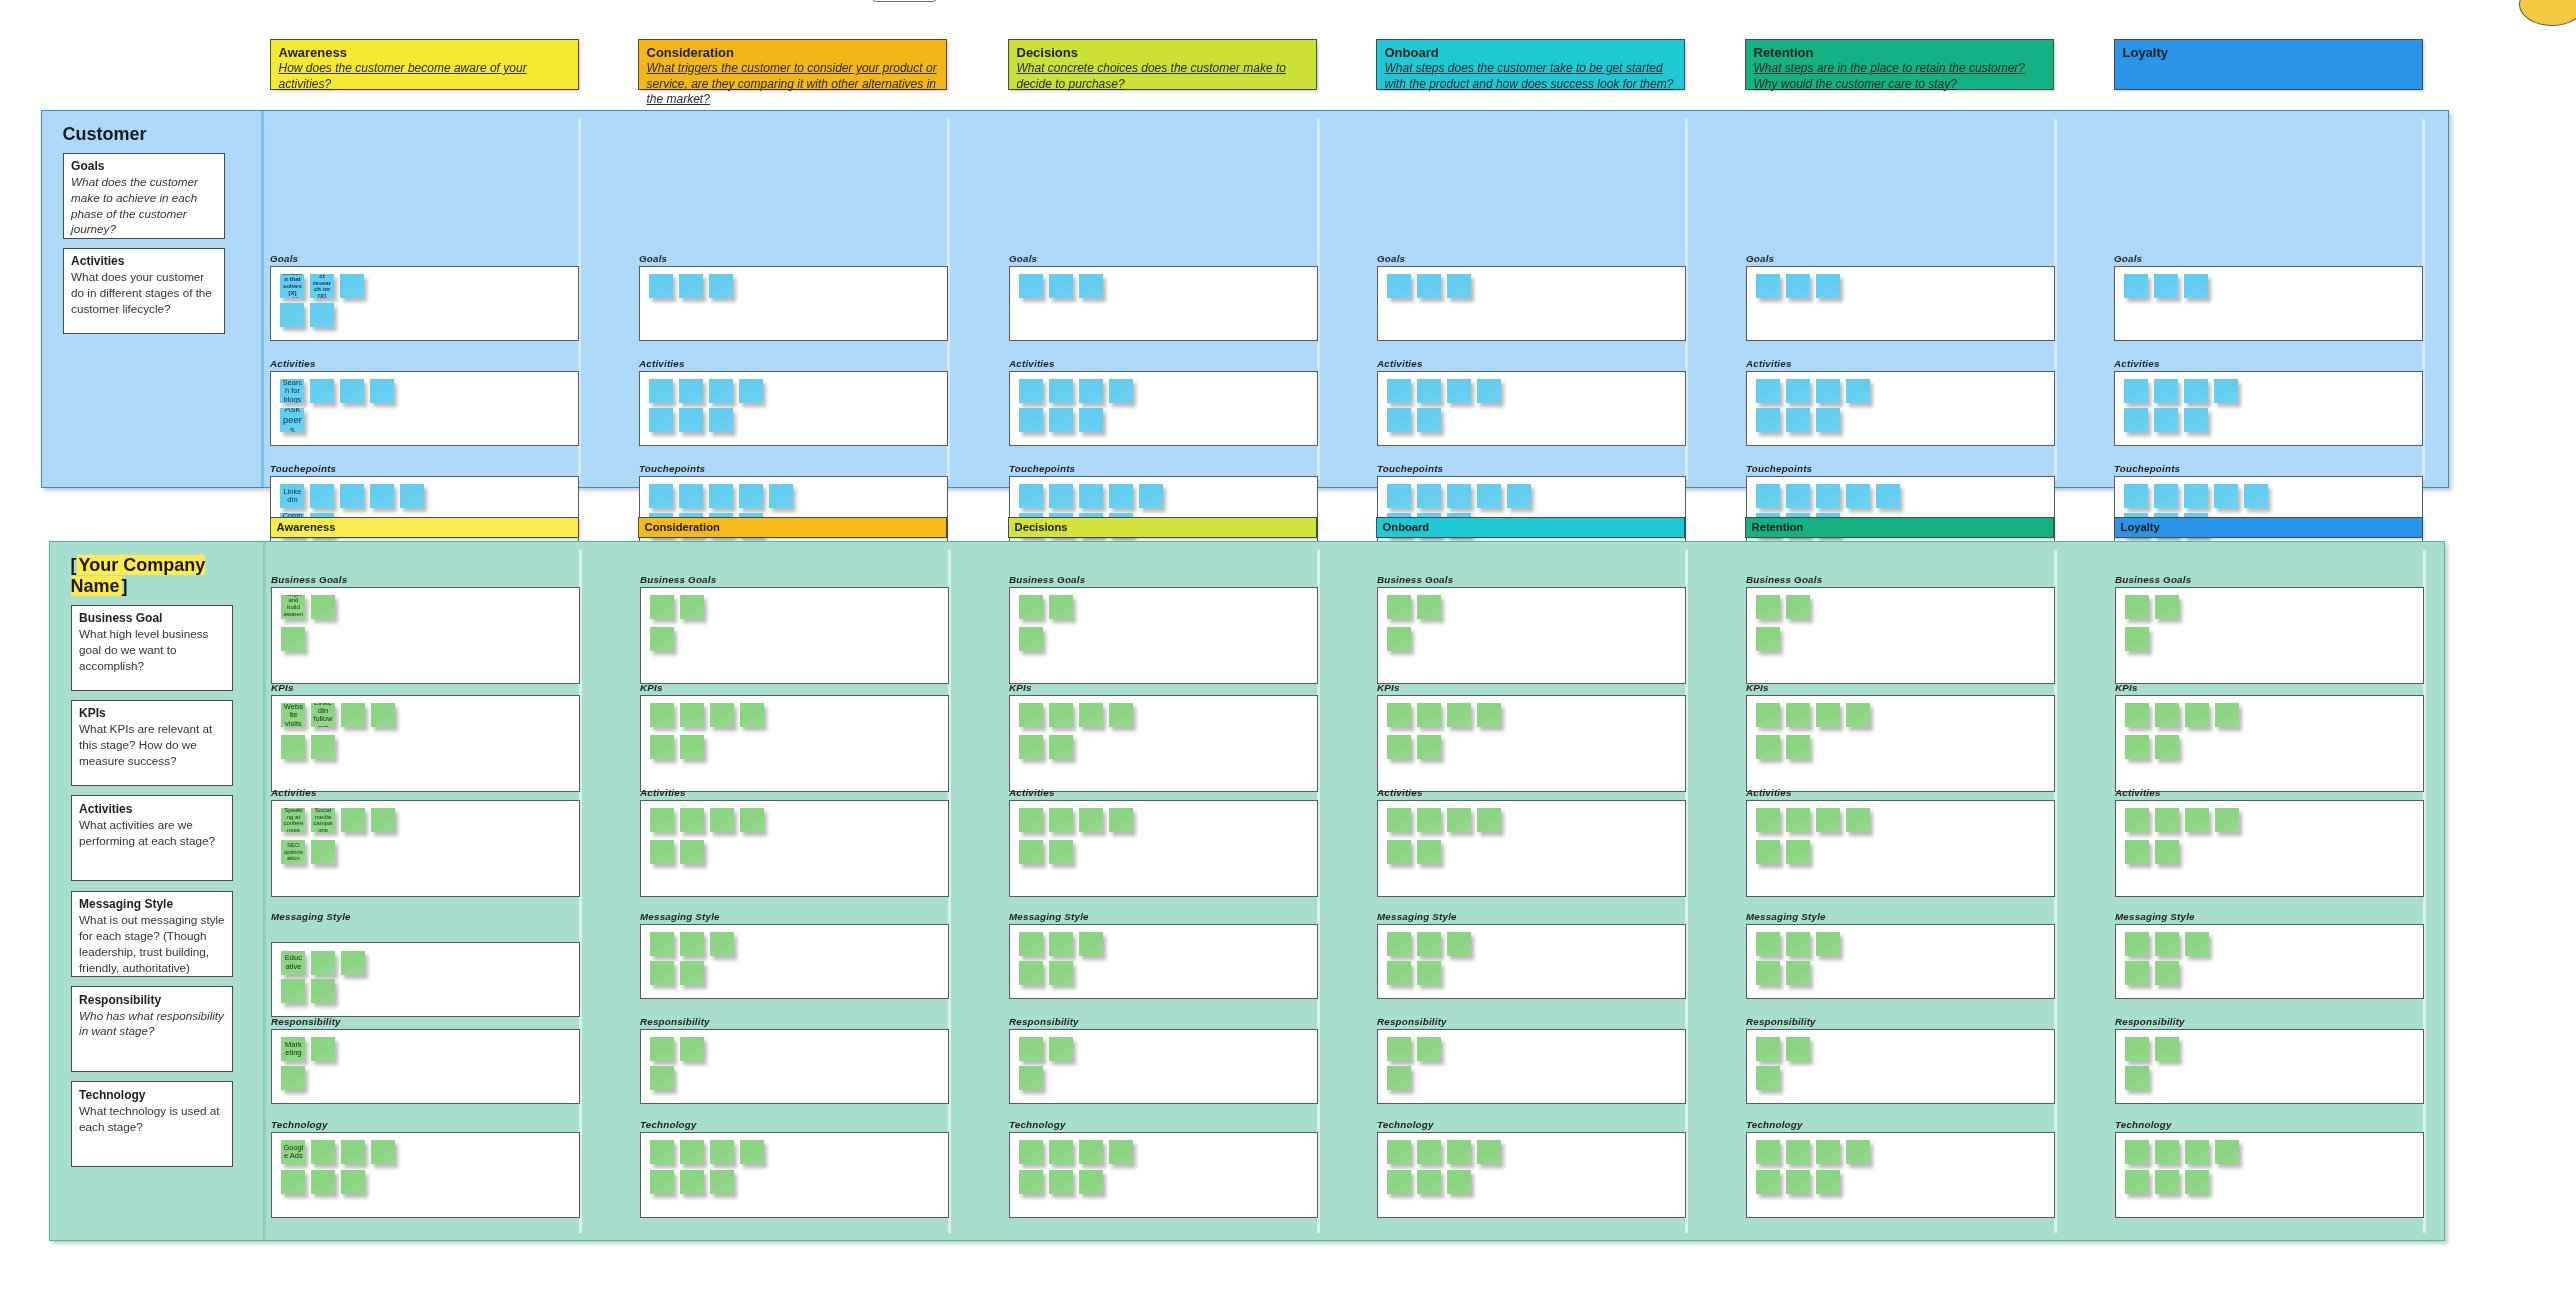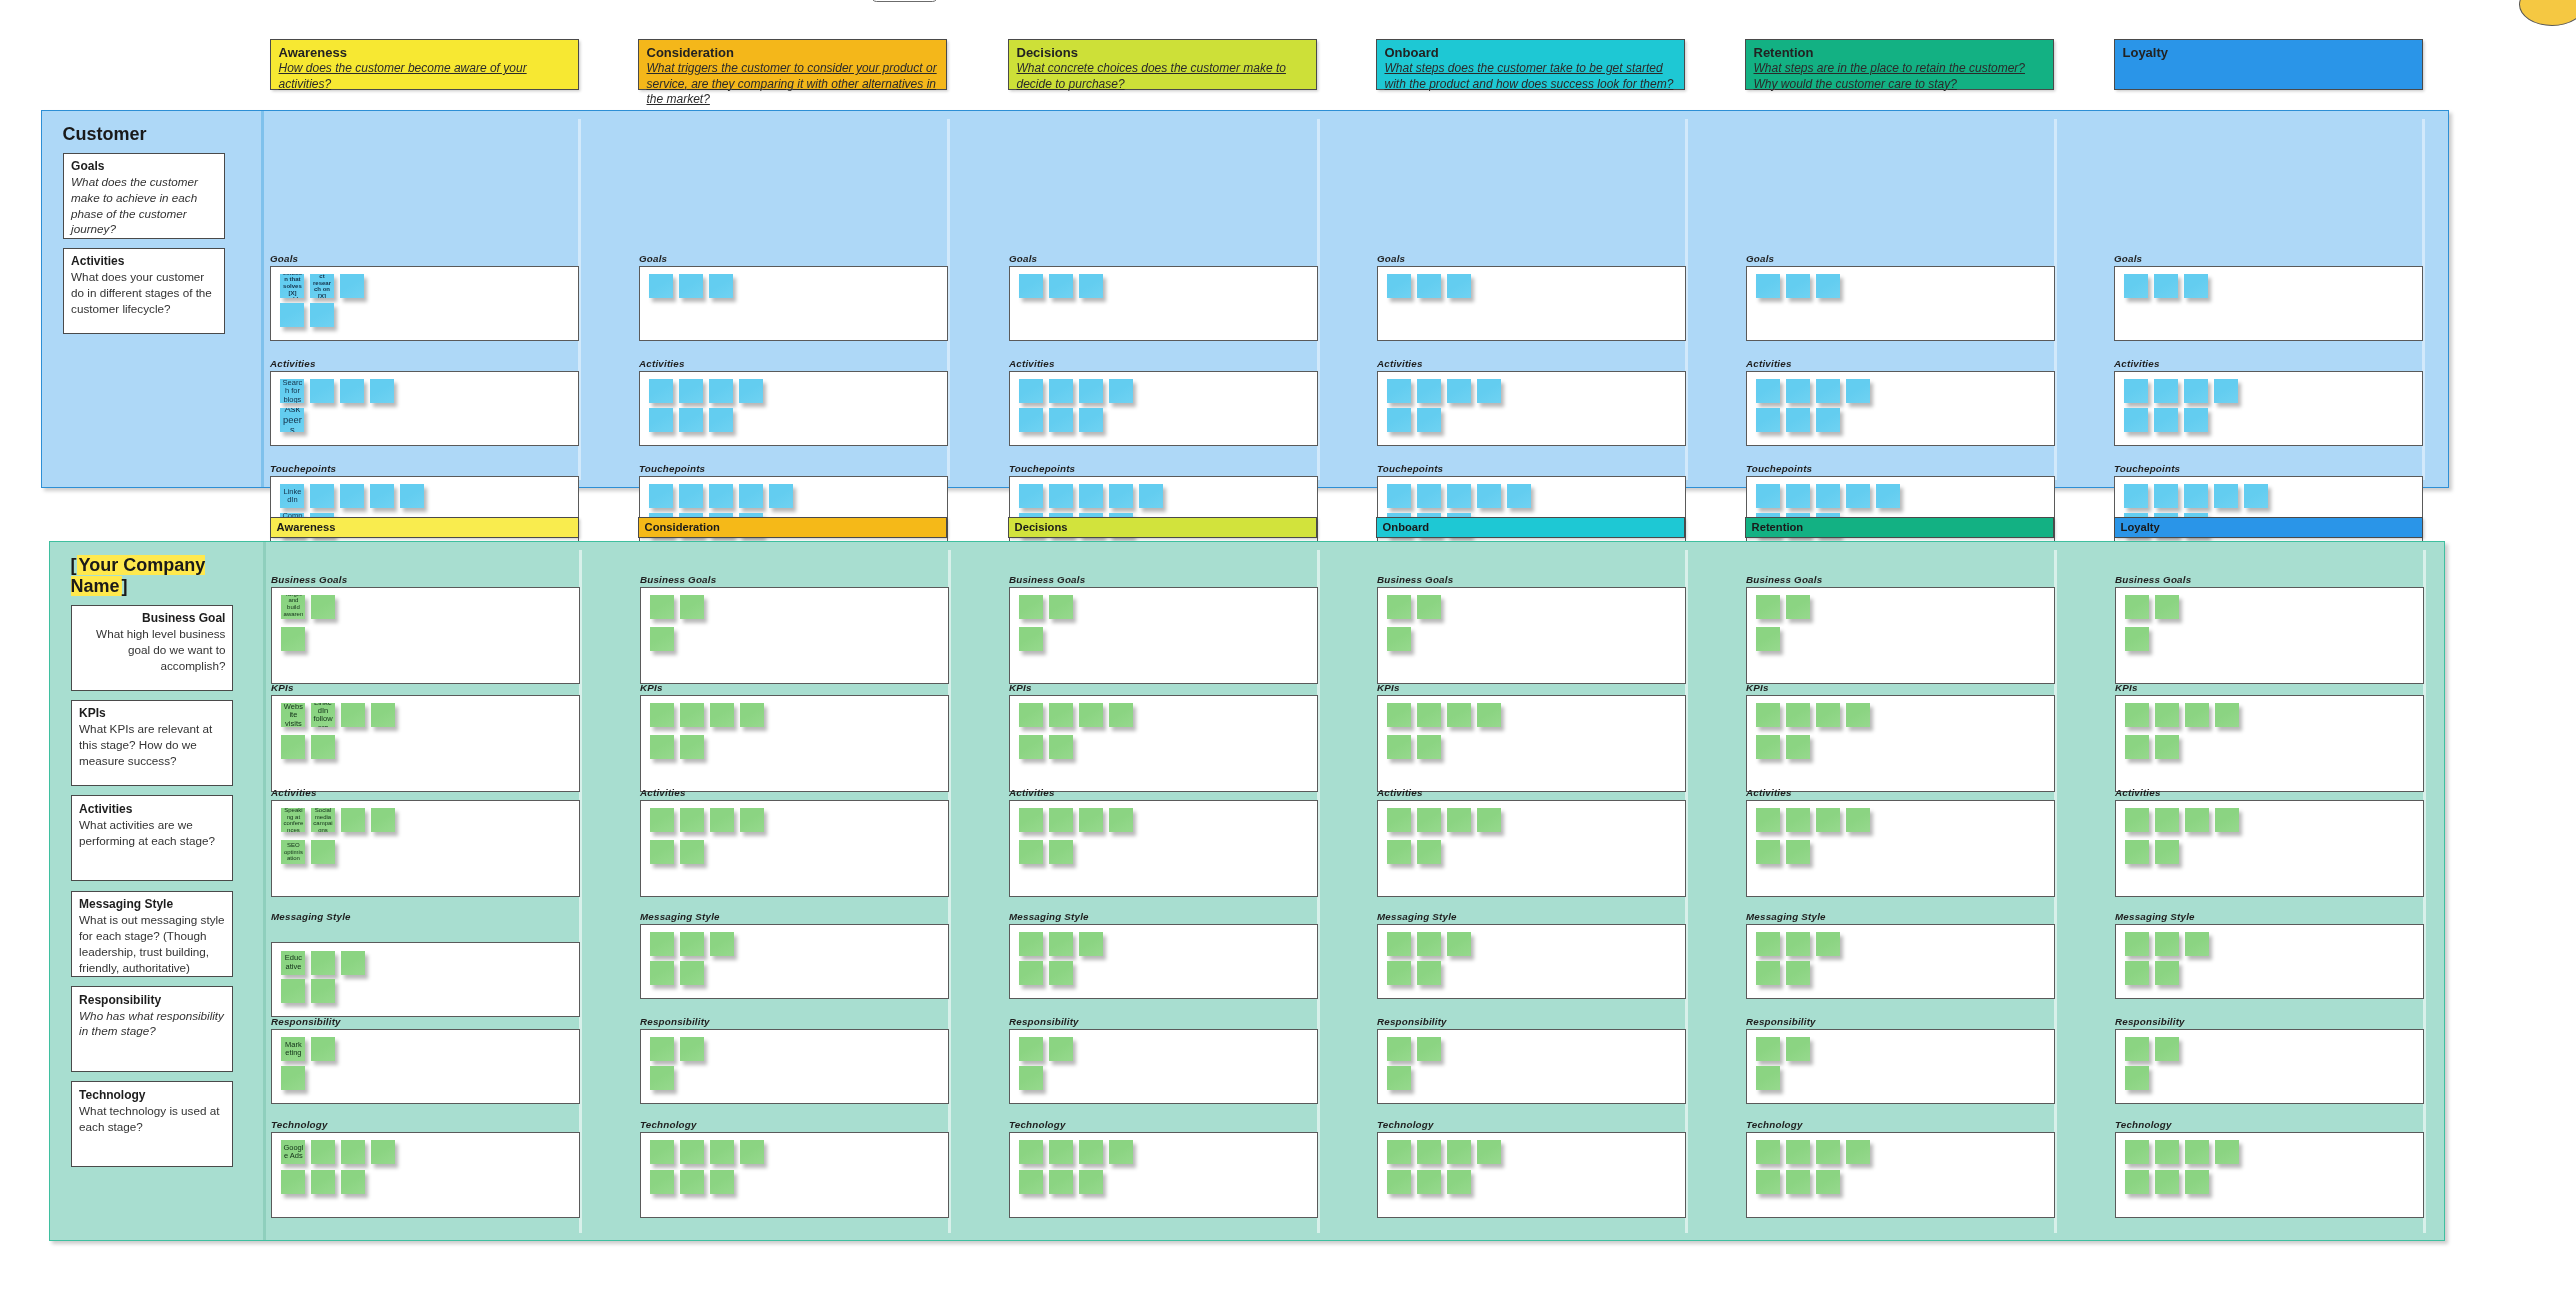--- a/index.html
+++ b/index.html
@@ -464,39 +464,39 @@
       <div class="stage-tab" style="left: 1008px; top: 517px; width: 309px; background: rgb(210, 227, 60);">Decisions</div>
       <div class="stage-tab" style="left: 1376px; top: 517px; width: 309px; background: rgb(30, 200, 212);">Onboard</div>
       <div class="stage-tab" style="left: 1745px; top: 517px; width: 309px; background: rgb(19, 177, 131);">Retention</div>
       <div class="stage-tab" style="left: 2114px; top: 517px; width: 309px; background: rgb(42, 149, 232);">Loyalty</div>
     </div>
 
   <div class="panel company" id="company-panel" style="left:49px; top:541px; width:2396px; height:700px;">
     <div class="legend-col">
       <div class="legend-title"><span>[</span><span class="hl">Your Company Name</span><span>]</span></div>
       <div id="company-legend">
-          <div class="legend-card" style="height: 86px; text-align: right;">
+          <div class="legend-card" style="height: 86px;">
             <div class="lc-title">Business Goal</div>
             <div class="lc-body">What high level business goal do we want to accomplish?</div>
           </div>
           <div class="legend-card" style="height: 86px;">
             <div class="lc-title">KPIs</div>
             <div class="lc-body">What KPIs are relevant at this stage? How do we measure success?</div>
           </div>
           <div class="legend-card" style="height: 86px;">
             <div class="lc-title">Activities</div>
             <div class="lc-body">What activities are we performing at each stage?</div>
           </div>
           <div class="legend-card" style="height: 86px;">
             <div class="lc-title">Messaging Style</div>
             <div class="lc-body">What is out messaging style for each stage? (Though leadership, trust building, friendly, authoritative)</div>
           </div>
           <div class="legend-card" style="height: 86px;">
             <div class="lc-title">Responsibility</div>
-            <div class="lc-body ital">Who has what responsibility in them stage?</div>
+            <div class="lc-body ital">Who has what responsibility in want stage?</div>
           </div>
           <div class="legend-card" style="height: 86px;">
             <div class="lc-title">Technology</div>
             <div class="lc-body">What technology is used at each stage?</div>
           </div>
         </div>
     </div>
     <div class="legend-divider" style="left:213px; height:100%; background:#8fcfbd;"></div>
     <div id="company-columns">
         <div class="jcol" style="left: 221px; width: 309px;">

